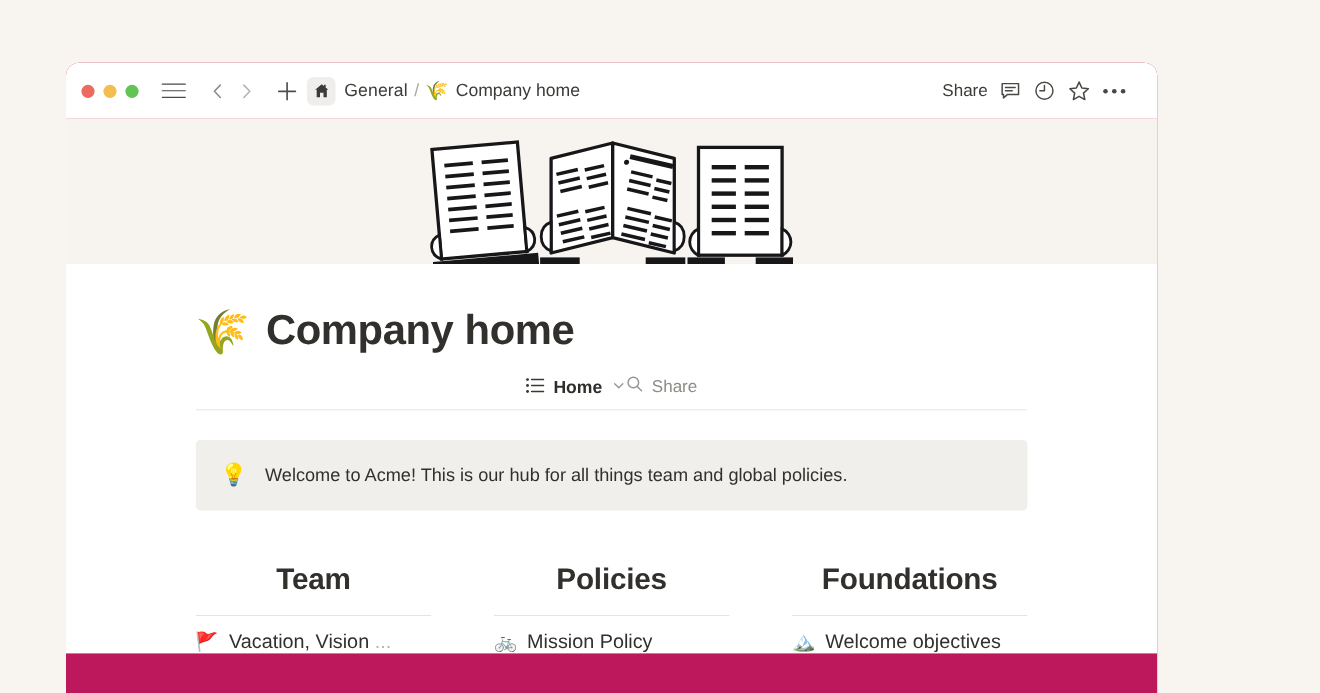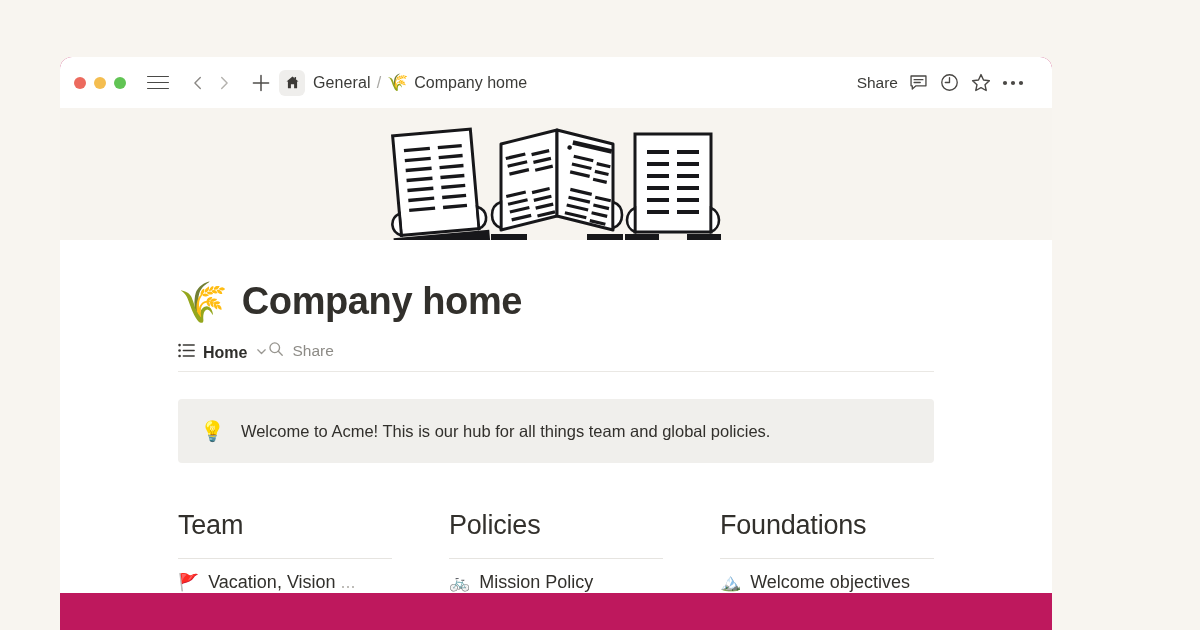--- a/index.html
+++ b/index.html
@@ -158,21 +158,21 @@
     font-size: 38px;
     font-weight: bold;
     color: #32302C;
     letter-spacing: -0.4px;
   }
 
   
   .tabstrip {
     display: flex;
     align-items: flex-end;
-    justify-content: flex-start;
+    justify-content: center;
     border-bottom: 1px solid #EAE8E4;
     margin-top: 18px;
     padding-bottom: 9px;
   }
   .tab {
     display: flex;
     align-items: center;
     gap: 8px;
   }
   .tab-label {
@@ -218,23 +218,24 @@
     display: flex;
     margin-top: 47px;
   }
   .column {
     width: 243px;
     margin-right: 57px;
   }
   .column:last-child { margin-right: 0; }
   .col-heading {
     font-size: 27px;
-    font-weight: normal;
+    font-weight: bold;
     color: #32302C;
     letter-spacing: -0.2px;
+    text-align: center;
   }
   .col-rule {
     height: 1px;
     background: #E6E4E0;
     margin-top: 17px;
   }
   .col-item {
     display: flex;
     align-items: center;
     margin-top: 13px;

